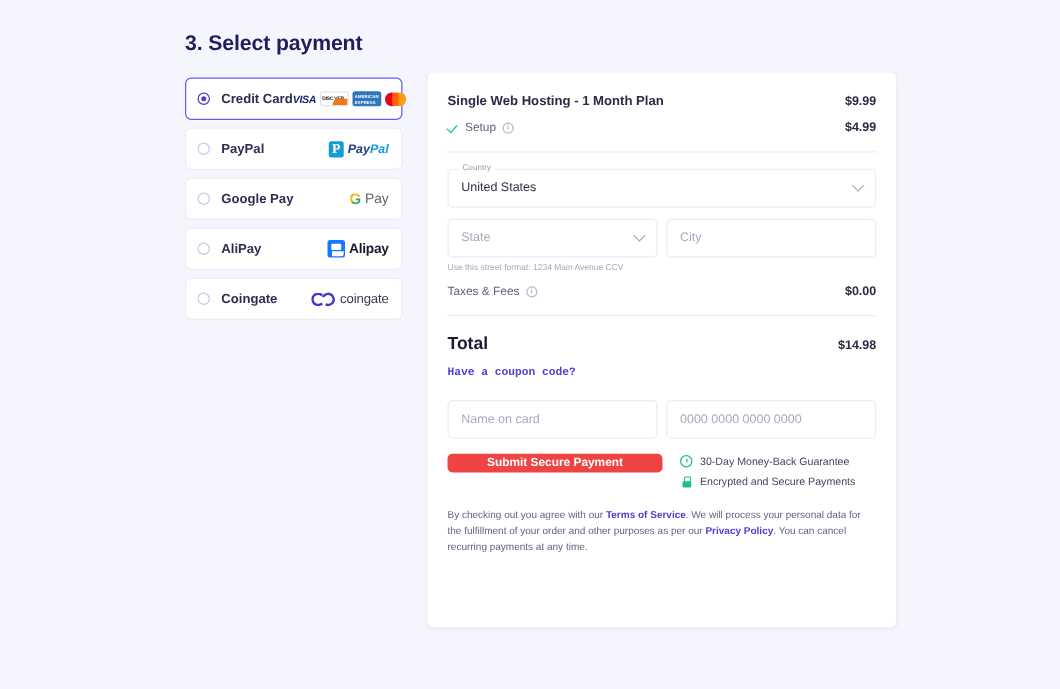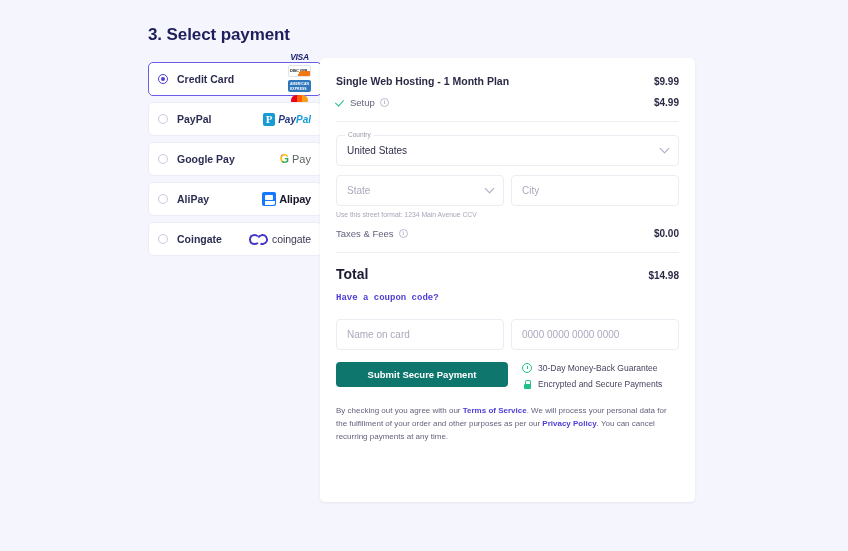--- a/index.html
+++ b/index.html
@@ -44,21 +44,21 @@
     content: ""; position: absolute;
     left: 50%; top: 50%; transform: translate(-50%, -50%);
     width: 4px; height: 4px; border-radius: 50%;
     background: #4d3fd6;
   }
   .method-label {
     margin-left: 9px;
     font-size: 10.5px; font-weight: bold; color: #2d2d54;
     white-space: nowrap;
   }
-  .method-logos { margin-left: auto; display: flex; align-items: center; gap: 3px; flex-direction: column; }
+  .method-logos { margin-left: auto; display: flex; align-items: center; gap: 3px; }
 
   
   .brand { display: inline-block; border-radius: 2px; }
   .visa {
     font-size: 8.5px; font-weight: bold; font-style: italic;
     color: #1a1f71; letter-spacing: -0.3px;
   }
   .discover {
     width: 23px; height: 12px; background: #fff;
     border: 0.5px solid #e2e2ea;
@@ -143,21 +143,21 @@
     position: absolute; top: 1px;
     width: 11px; height: 11px; border-radius: 50%;
     border: 2px solid #4436c9;
   }
   .cg-mark .c1 { left: 0; border-right-color: transparent; }
   .cg-mark .c2 { right: 0; border-left-color: transparent; transform: rotate(-20deg); }
   .cg-t { font-size: 10.5px; color: #3a3a52; letter-spacing: -0.1px; }
 
   
   .summary {
-    position: absolute; left: 320px; top: 58px;
+    position: absolute; left: 342px; top: 58px;
     width: 375px; height: 444px;
     background: #ffffff;
     border-radius: 5px;
     box-shadow: 0 1px 3px rgba(40,40,90,.07);
     padding: 17px 16px 0 16px;
   }
   .row { display: flex; align-items: baseline; justify-content: space-between; }
   .plan-name { font-size: 10.5px; font-weight: bold; color: #2a2a46; }
   .plan-price { font-size: 10px; font-weight: bold; color: #2a2a46; }
 
@@ -225,22 +225,22 @@
 
   .coupon {
     display: inline-block; margin-top: 11px;
     font-size: 9px; font-weight: bold; color: #4d3fd6;
     text-decoration: none; cursor: pointer; font-family: Liberation Mono, monospace;
   }
 
   .cardgrid { margin-top: 15px; }
   .paybtn-row { display: flex; align-items: flex-start; gap: 14px; margin-top: 12px; }
   .paybtn {
-    width: 172px; height: 25px;
-    background: #0f766e; border: none; border-radius: 4px;
+    width: 172px; height: 15px;
+    background: #ef4444; border: none; border-radius: 4px;
     color: #fff; font-size: 9.5px; font-weight: bold;
     font-family: "Liberation Sans", sans-serif;
     cursor: pointer;
     text-align: center;
   }
   .assurances { display: flex; flex-direction: column; gap: 6px; padding-top: 1px; }
   .assure { display: flex; align-items: flex-end; gap: 6px; font-size: 8.5px; color: #45455f; }
   .ico-refund {
     width: 10px; height: 10px; border-radius: 50%;
     border: 1.2px solid #21c08b; position: relative; flex: 0 0 10px;

